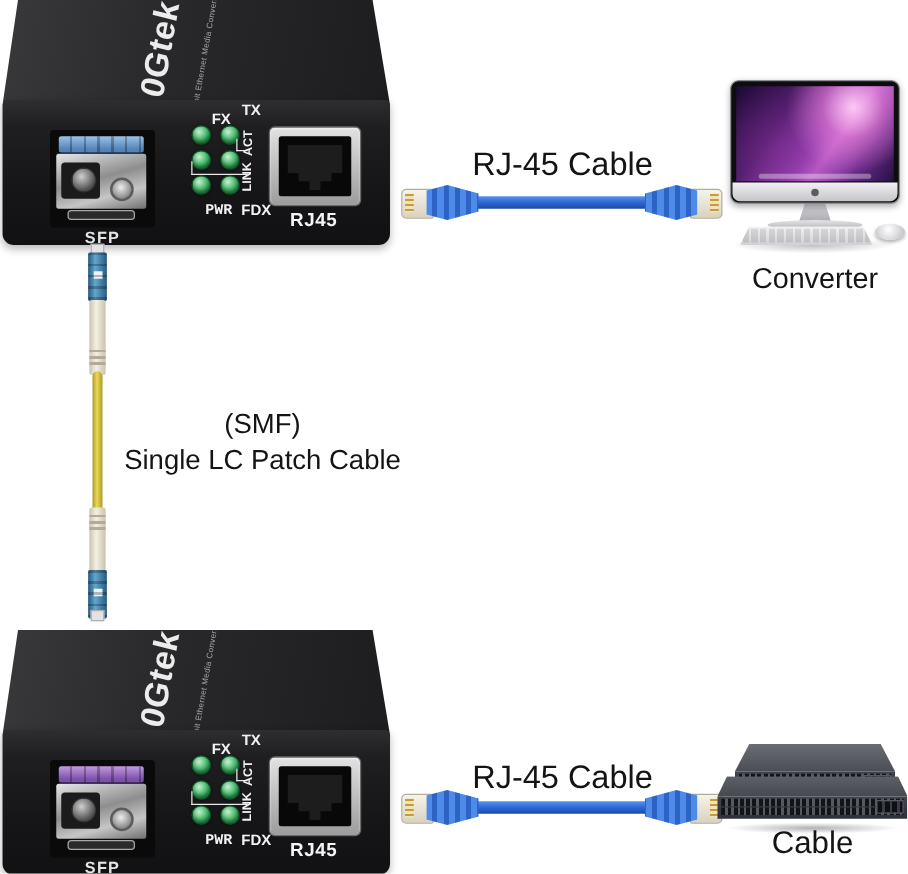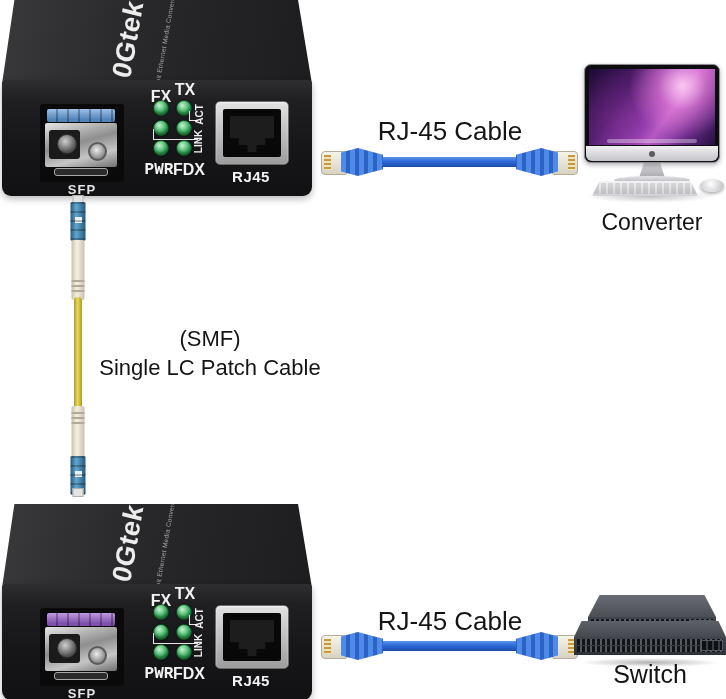--- a/index.html
+++ b/index.html
@@ -50,21 +50,21 @@
   .sfp-ring{position:absolute;border-radius:50%;}
   .sfp-ring.a{left:16%;top:26%;width:18px;height:18px;
     background:radial-gradient(circle at 40% 35%,#cfcfcf,#4e4e4e 70%);border:1px solid #333;}
   .sfp-ring.b{left:60%;top:44%;width:15px;height:15px;
     background:radial-gradient(circle at 45% 40%,#ededed,#8a8a8a 70%);border:2px solid #5c5c5c;}
   .sfp-bale{position:absolute;left:14px;right:16px;bottom:6px;height:6px;
     background:#2a2a2a;border:1px solid #a8a8a8;border-radius:3px;}
   .sfp-label{position:absolute;top:100%;left:0;width:100%;text-align:center;
     color:#e4e4e4;font-size:13px;font-weight:bold;letter-spacing:1px;}
   
-  .ltxt{position:absolute;color:#f2f2f2;font-size:16px;font-weight:bold;text-align:center;}
+  .ltxt{position:absolute;color:#f2f2f2;font-size:12px;font-weight:bold;text-align:center;margin-left:16px;}
   .ltxt.fx{left:146px;top:8px;width:26px;}
   .ltxt.tx{left:170px;top:1px;width:26px;}
   .ltxt.pwr{left:140px;top:81px;width:34px;font-family:Liberation Mono, monospace;}
   .ltxt.fdx{left:171px;top:81px;width:32px;}
   .vlabel{position:absolute;color:#f0f0f0;font-size:10px;font-weight:bold;text-align:center;
     transform:rotate(-90deg);white-space:nowrap;}
   .vlabel.act{left:182px;top:29px;width:30px;}
   .vlabel.link{left:179px;top:56px;width:34px;}
   .led{position:absolute;width:14px;height:14px;border-radius:50%;
     background:radial-gradient(circle at 38% 32%,#c9f0d2 0%,#5fc57e 38%,#2e9e53 62%,#157038 100%);
@@ -355,15 +355,15 @@
     </div>
     <div class="sw-unit frontu">
       <div class="sw-topface"></div>
       <div class="sw-face">
         <div class="sw-ports"></div>
         <div class="sw-ports"></div>
         <div class="sw-uplink"></div>
       </div>
     </div>
   </div>
-  <div class="cap sw-cap">Switch</div>
+  <div class="cap sw-cap">Cable</div>
 
 </div>
 
 </body></html>

